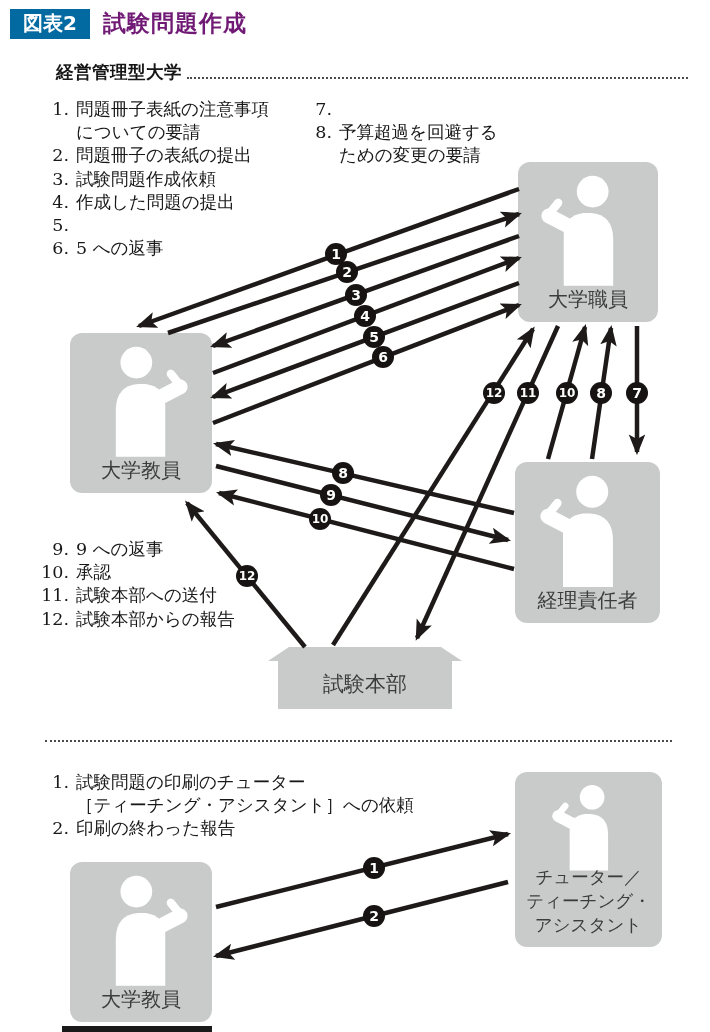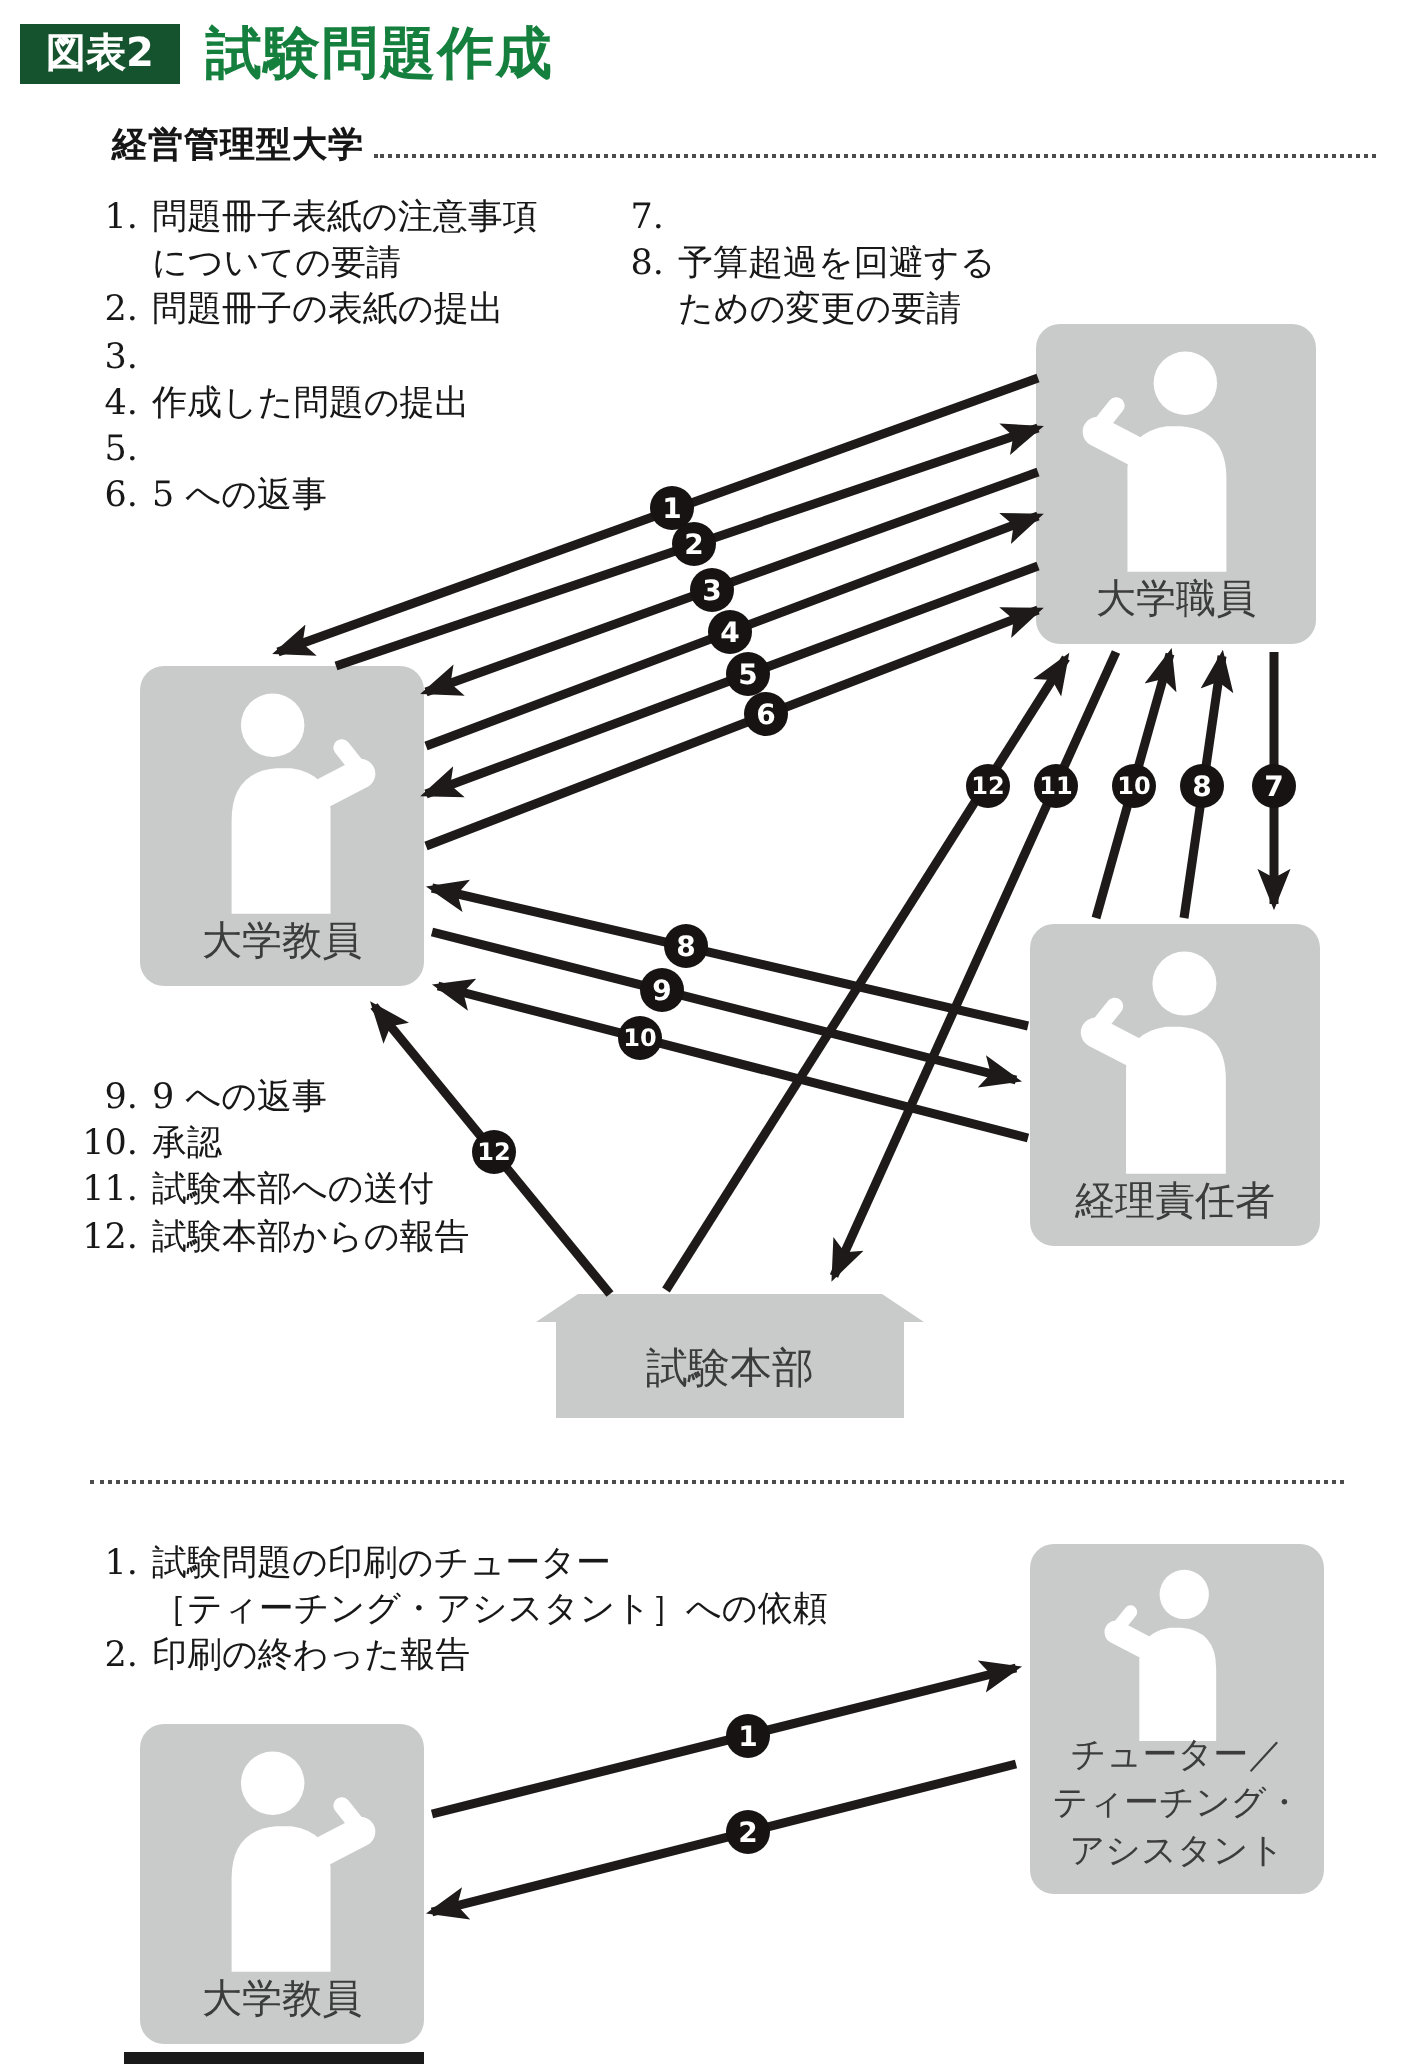--- a/index.html
+++ b/index.html
@@ -2,22 +2,22 @@
 <html><head>
 <meta charset="utf-8">
 <style>
   html,body{margin:0;padding:0}
   body{
     width:710px;height:1032px;position:relative;background:#fff;overflow:hidden;
     font-family:"DejaVu Sans","Liberation Sans",sans-serif;color:#1c1c1c;
   }
   .abs{position:absolute}
   .header{left:10px;top:8px;display:flex;align-items:center;gap:13px;z-index:2}
-  .tag{background:#14532d;color:#fff;font-weight:bold;font-size:20px;padding:4px 13px 6px;line-height:1}
-  .title{font-size:28px;font-weight:bold;color:#15803d;letter-spacing:1px}
+  .tag{background:#0369a1;color:#fff;font-weight:bold;font-size:20px;padding:4px 13px 6px;line-height:1}
+  .title{font-size:23px;font-weight:bold;color:#701a75;letter-spacing:1px}
   .sec-head{display:flex;align-items:flex-end;width:632px;z-index:2}
   .sec-label{font-size:17.5px;font-weight:bold;color:#161616;white-space:nowrap;letter-spacing:.5px}
   .leader{flex:1;border-bottom:2.6px dotted #4c4c4c;margin:0 0 5px 5px;height:0}
   .list{font-family:"DejaVu Serif","Liberation Serif",serif;font-size:17.5px;line-height:23.2px;color:#181818;z-index:2}
   .li{display:flex}
   .num{flex:none;text-align:right;padding-right:7px}
   .txt{white-space:pre-line}
   #diag{position:absolute;left:0;top:0;pointer-events:none;z-index:1}
 </style>
 </head>
@@ -182,20 +182,21 @@
       <span class="num" style="width: 24px;">1.</span>
       <span class="txt">問題冊子表紙の注意事項
 についての要請</span>
     </div>
     <div class="li">
       <span class="num" style="width: 24px;">2.</span>
       <span class="txt">問題冊子の表紙の提出</span>
     </div>
     <div class="li">
       <span class="num" style="width: 24px;">3.</span>
+      <span class="txt">試験問題作成依頼</span>
     </div>
     <div class="li">
       <span class="num" style="width: 24px;">4.</span>
       <span class="txt">作成した問題の提出</span>
     </div>
     <div class="li">
       <span class="num" style="width: 24px;">5.</span>
     </div>
     <div class="li">
       <span class="num" style="width: 24px;">6.</span>

